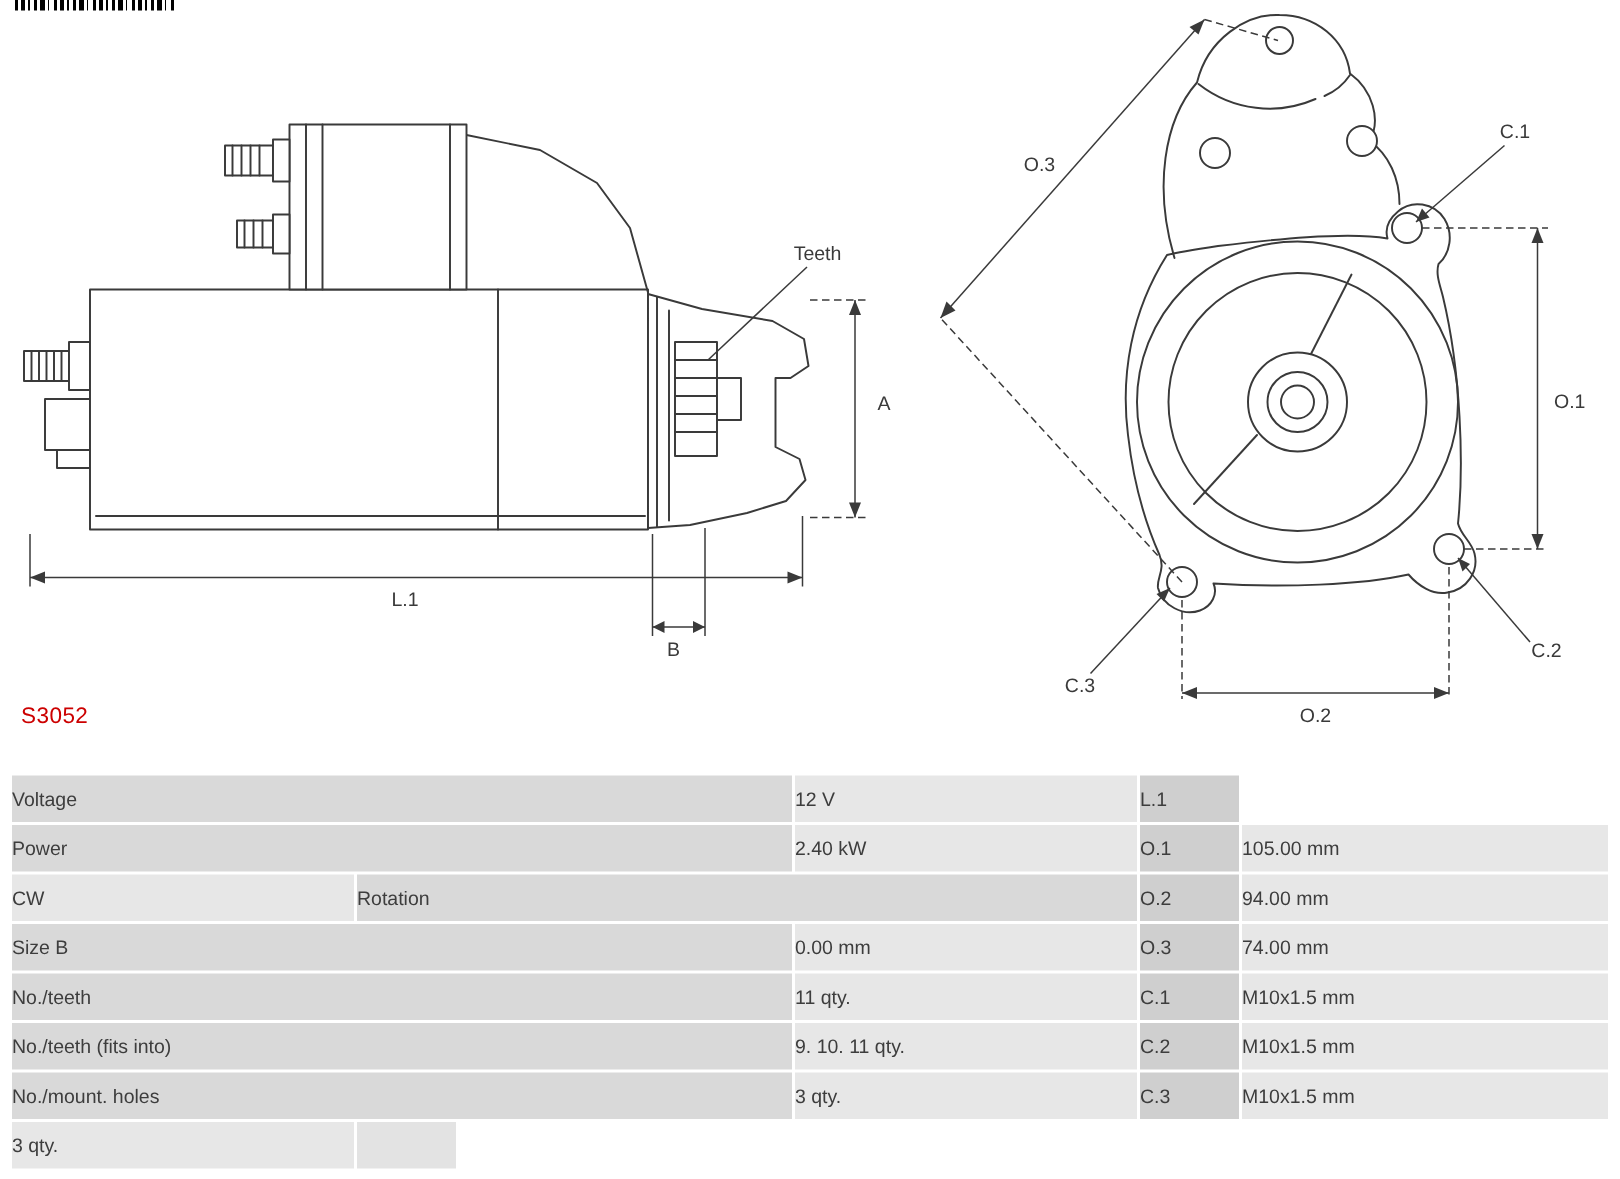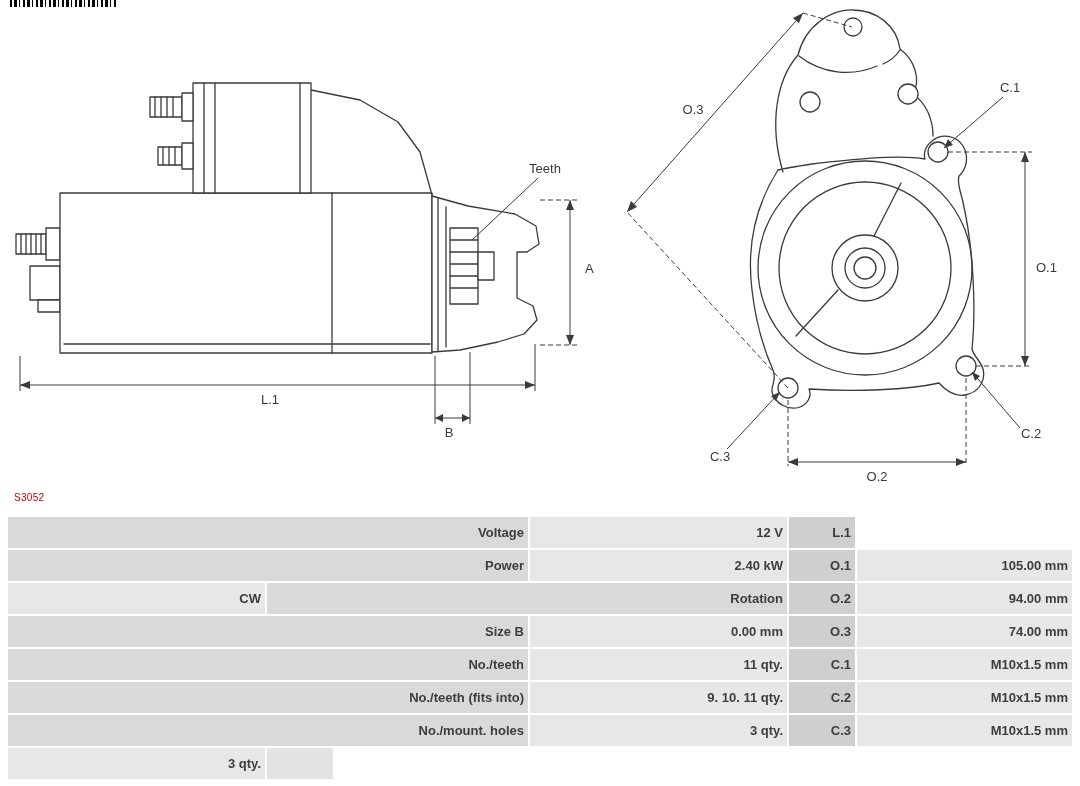--- a/index.html
+++ b/index.html
@@ -14,28 +14,28 @@
   body{
     width:1080px;height:786px;position:relative;background:#ffffff;
     font-family:"Liberation Sans",sans-serif;color:#3d3d3d;overflow:hidden;
   }
   .barcode{
     position:absolute;top:0;left:10px;width:106px;height:7px;
     background:repeating-linear-gradient(90deg,#000 0 2px,#fff 2px 4px,#000 4px 7px,#fff 7px 9px,#000 9px 10px,#fff 10px 13px);
   }
   .diagram-wrap{position:absolute;top:0;left:0;width:1080px;height:510px;}
   .part-number{
-    position:absolute;top:490px;left:14px;font-size:10px;line-height:16px;
+    position:absolute;top:470px;left:14px;font-size:15px;line-height:16px;
     color:var(--accent-red,#cc0000);letter-spacing:0.3px;
   }
   .spec-table{position:absolute;top:517px;left:8px;width:1064px;}
   .row{display:flex;gap:2px;margin-bottom:2px;height:31px;line-height:31px;font-size:13px;}
-  .cell{padding-right:4px;text-align:right;white-space:nowrap;overflow:hidden;font-weight:bold;}
+  .cell{padding-right:4px;text-align:left;white-space:nowrap;overflow:hidden;}
   .c-label{width:520px;background:var(--cell-label-bg,#d9d9d9);}
-  .c-value{width:257px;background:var(--cell-value-bg,#e7e7e7);}
+  .c-value{width:228px;background:var(--cell-value-bg,#e7e7e7);}
   .c-code{width:66px;background:var(--cell-code-bg,#cfcfcf);}
   .c-dimvalue{flex:1;background:var(--cell-value-bg,#e7e7e7);}
   .row:last-child .c-code{background:#e3e3e3;}
   .row:last-child .c-dimvalue{background:#ffffff;}
   
   .s{fill:none;stroke:var(--diagram-line,#3a3a3a);stroke-width:1.3;stroke-linejoin:round;stroke-linecap:round;}
   .sf{fill:#ffffff;stroke:var(--diagram-line,#3a3a3a);stroke-width:1.3;stroke-linejoin:round;}
   .dim{fill:none;stroke:var(--diagram-line,#3a3a3a);stroke-width:1;}
   .dash{fill:none;stroke:var(--diagram-line,#3a3a3a);stroke-width:1;stroke-dasharray:5 3;}
   .arr{fill:var(--diagram-line,#3a3a3a);stroke:none;}

